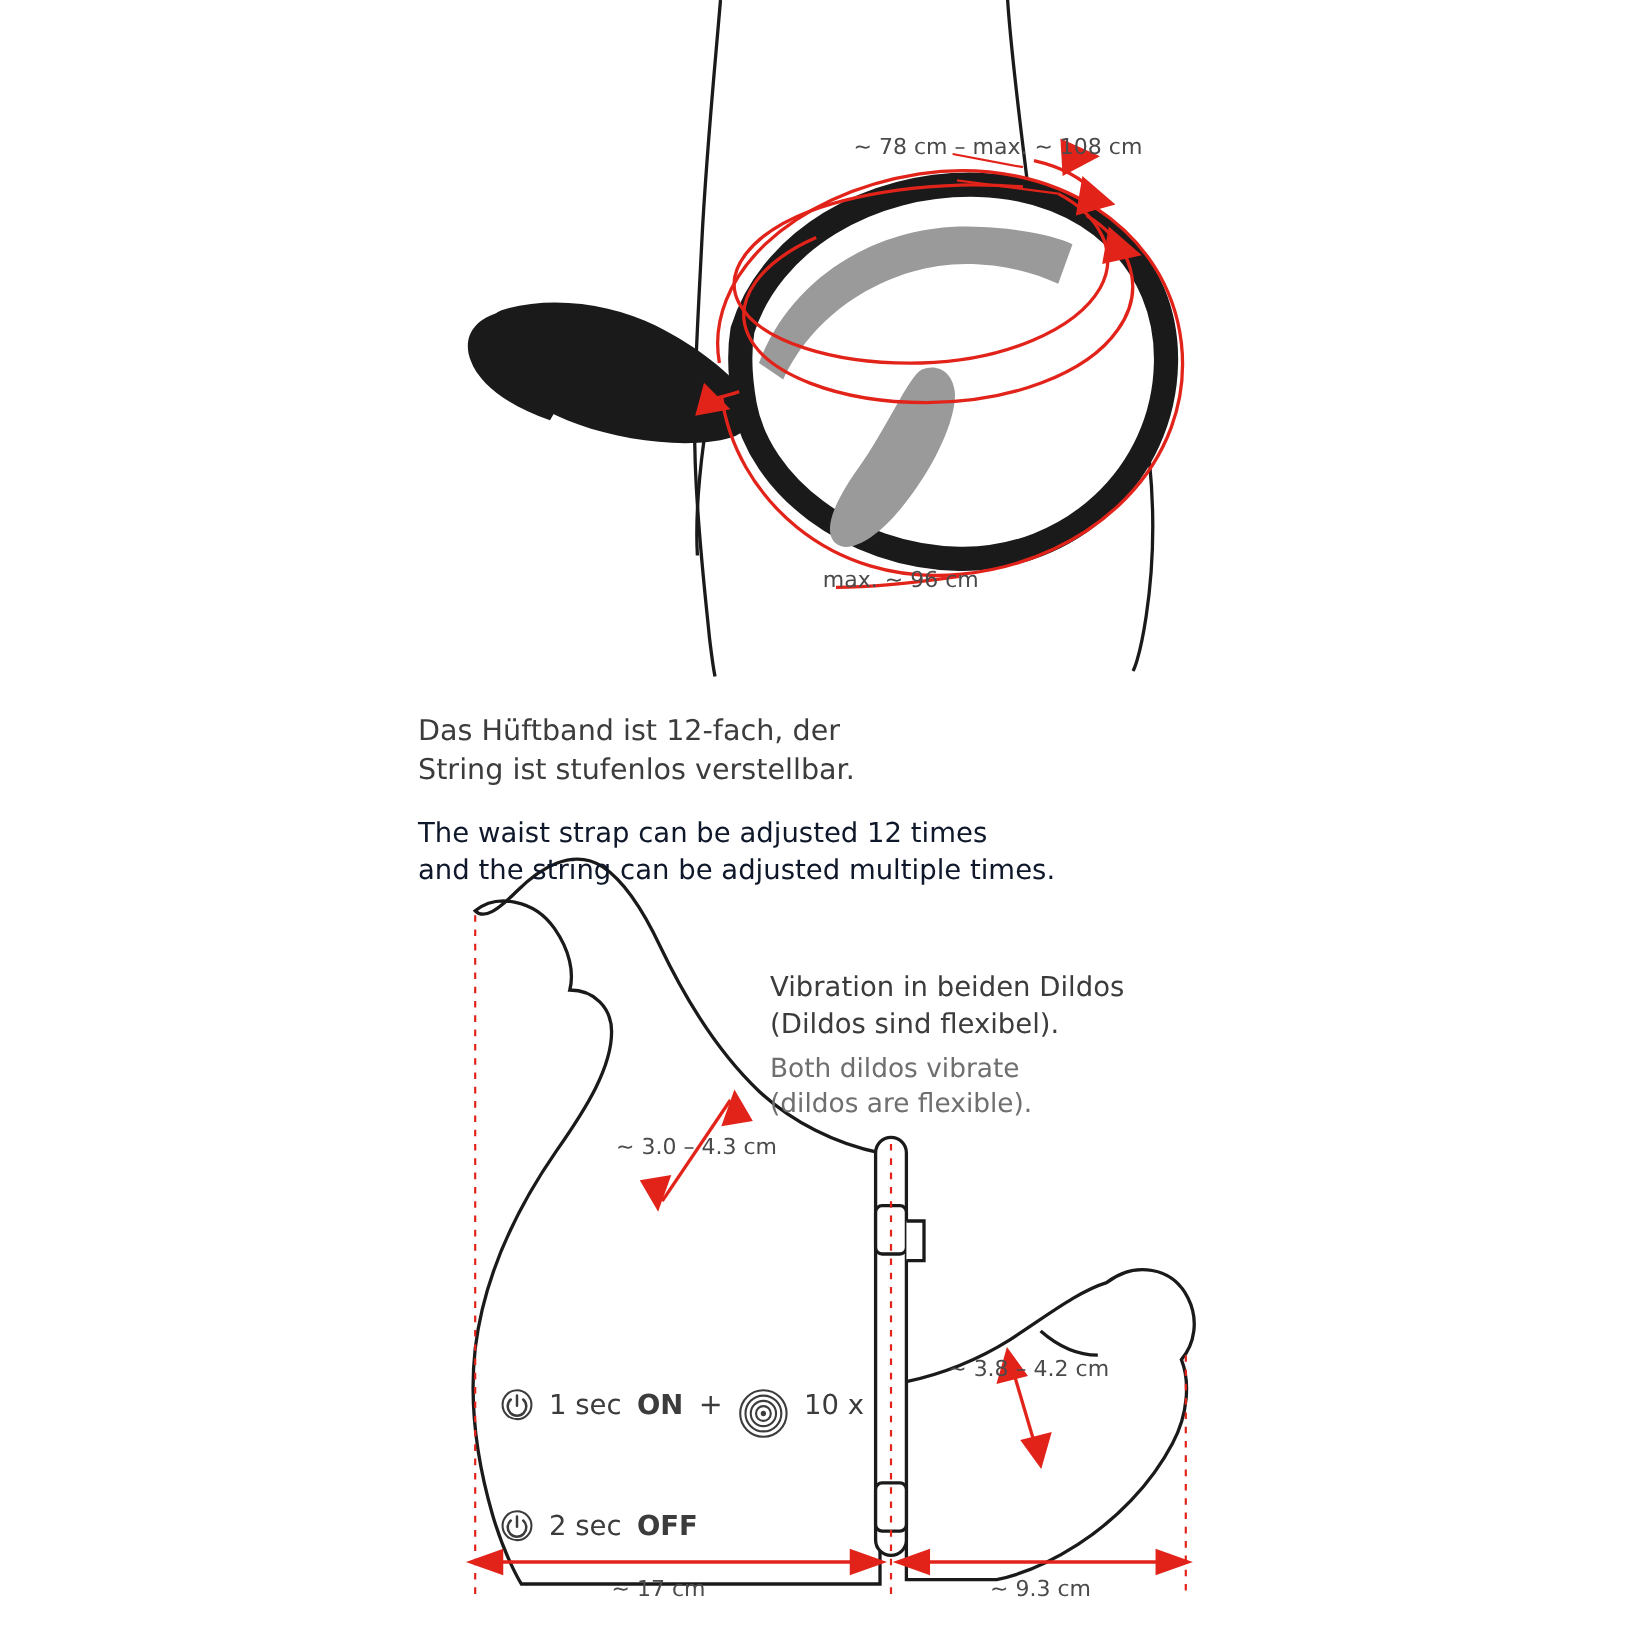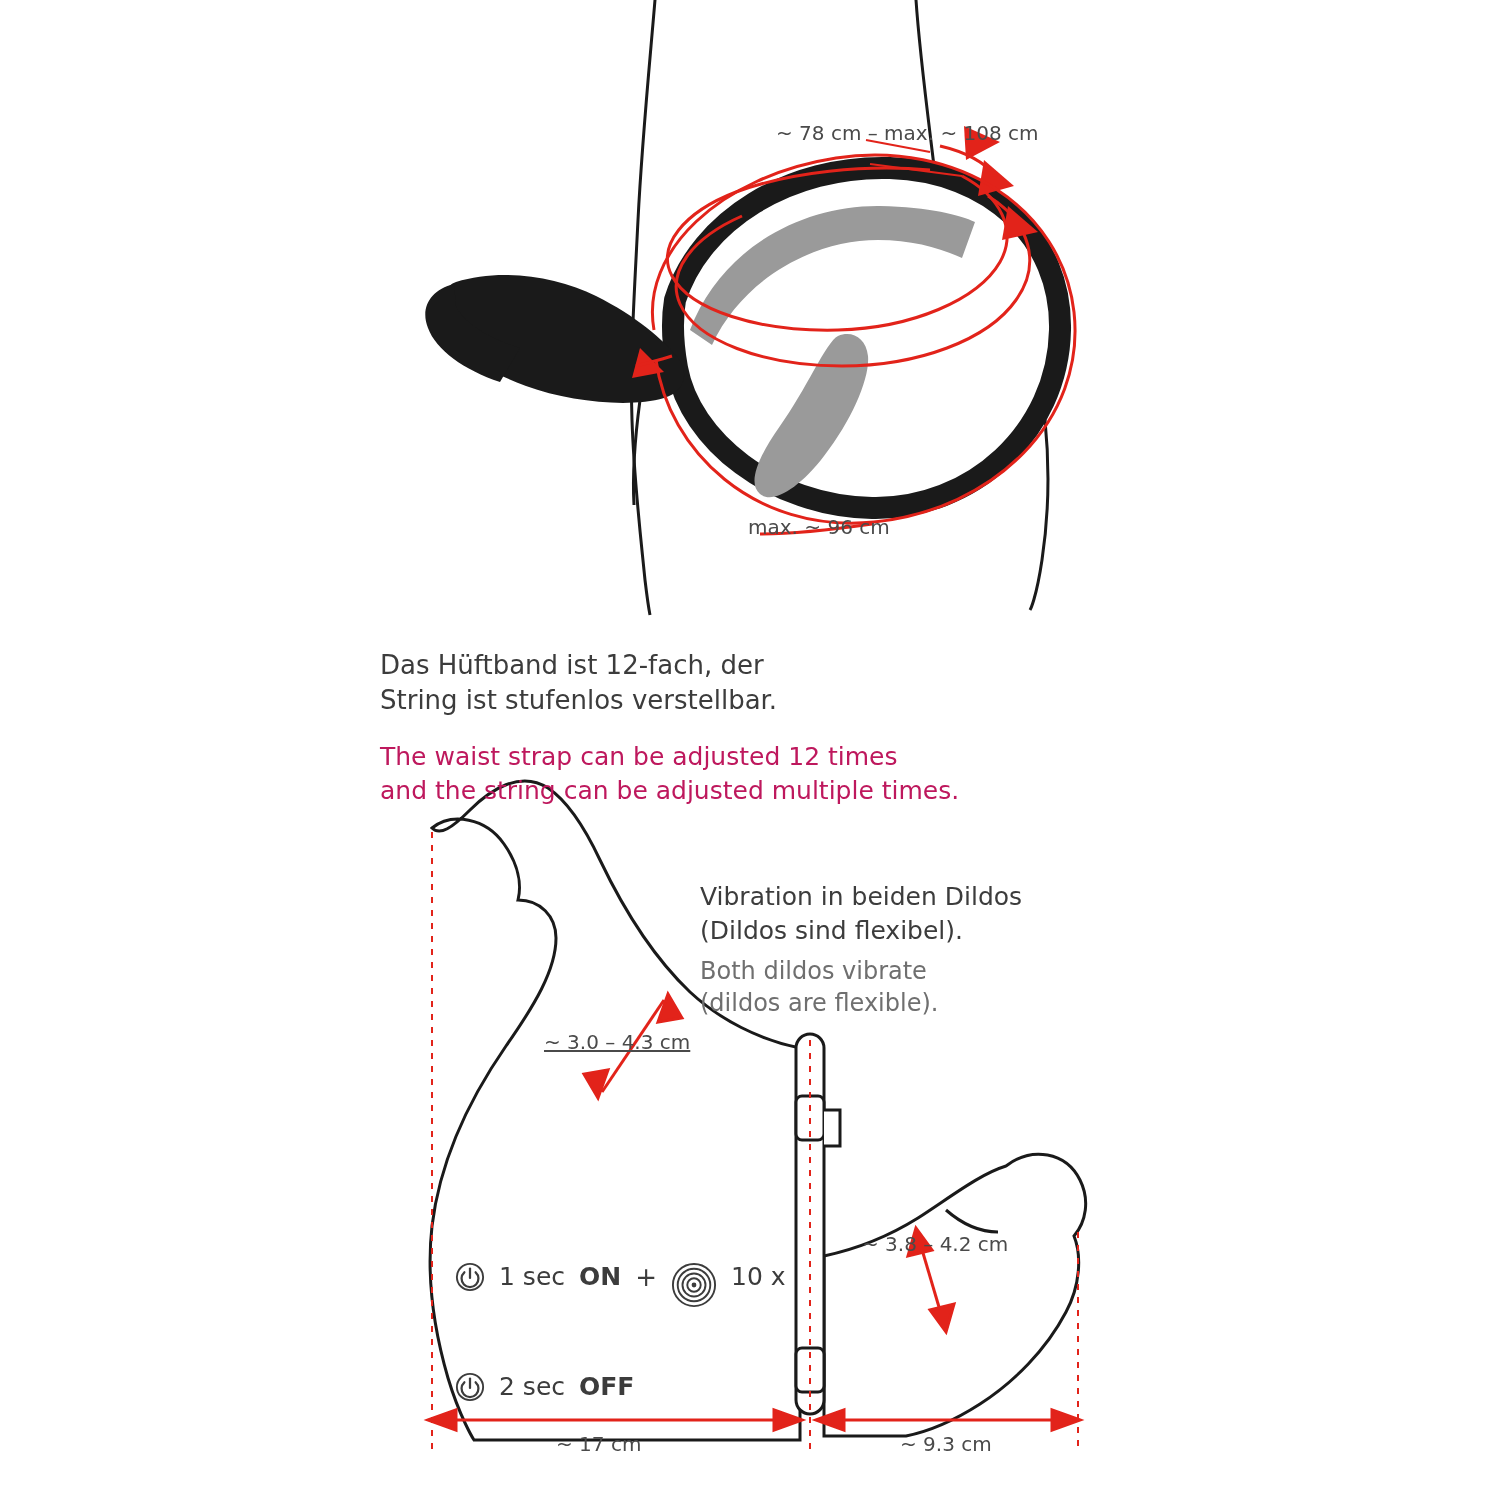--- a/index.html
+++ b/index.html
@@ -38,21 +38,21 @@
     top: 648px;
     width: 740px;
     font-size: 26px;
     color: #3c3c3c;
   }
   #caption-en {
     left: 380px;
     top: 740px;
     width: 740px;
     font-size: 25px;
-    color: #be185d;
+    color: #0f172a;
   }
   #vib-de {
     left: 700px;
     top: 880px;
     width: 620px;
     font-size: 25px;
     color: #3c3c3c;
   }
   #vib-en {
     left: 700px;
@@ -72,23 +72,22 @@
     top: 118px;
     text-align: right;
     line-height: 1.5;
     margin-left: 36px;
   }
   #dim-hip {
     left: 748px;
     top: 515px;
   }
   #dim-girth-a {
-    left: 544px;
+    left: 560px;
     top: 1030px;
-    text-decoration: underline;
   }
   #dim-girth-b {
     left: 862px;
     top: 1232px;
   }
   #dim-len-a {
     left: 556px;
     top: 1432px;
   }
   #dim-len-b {

